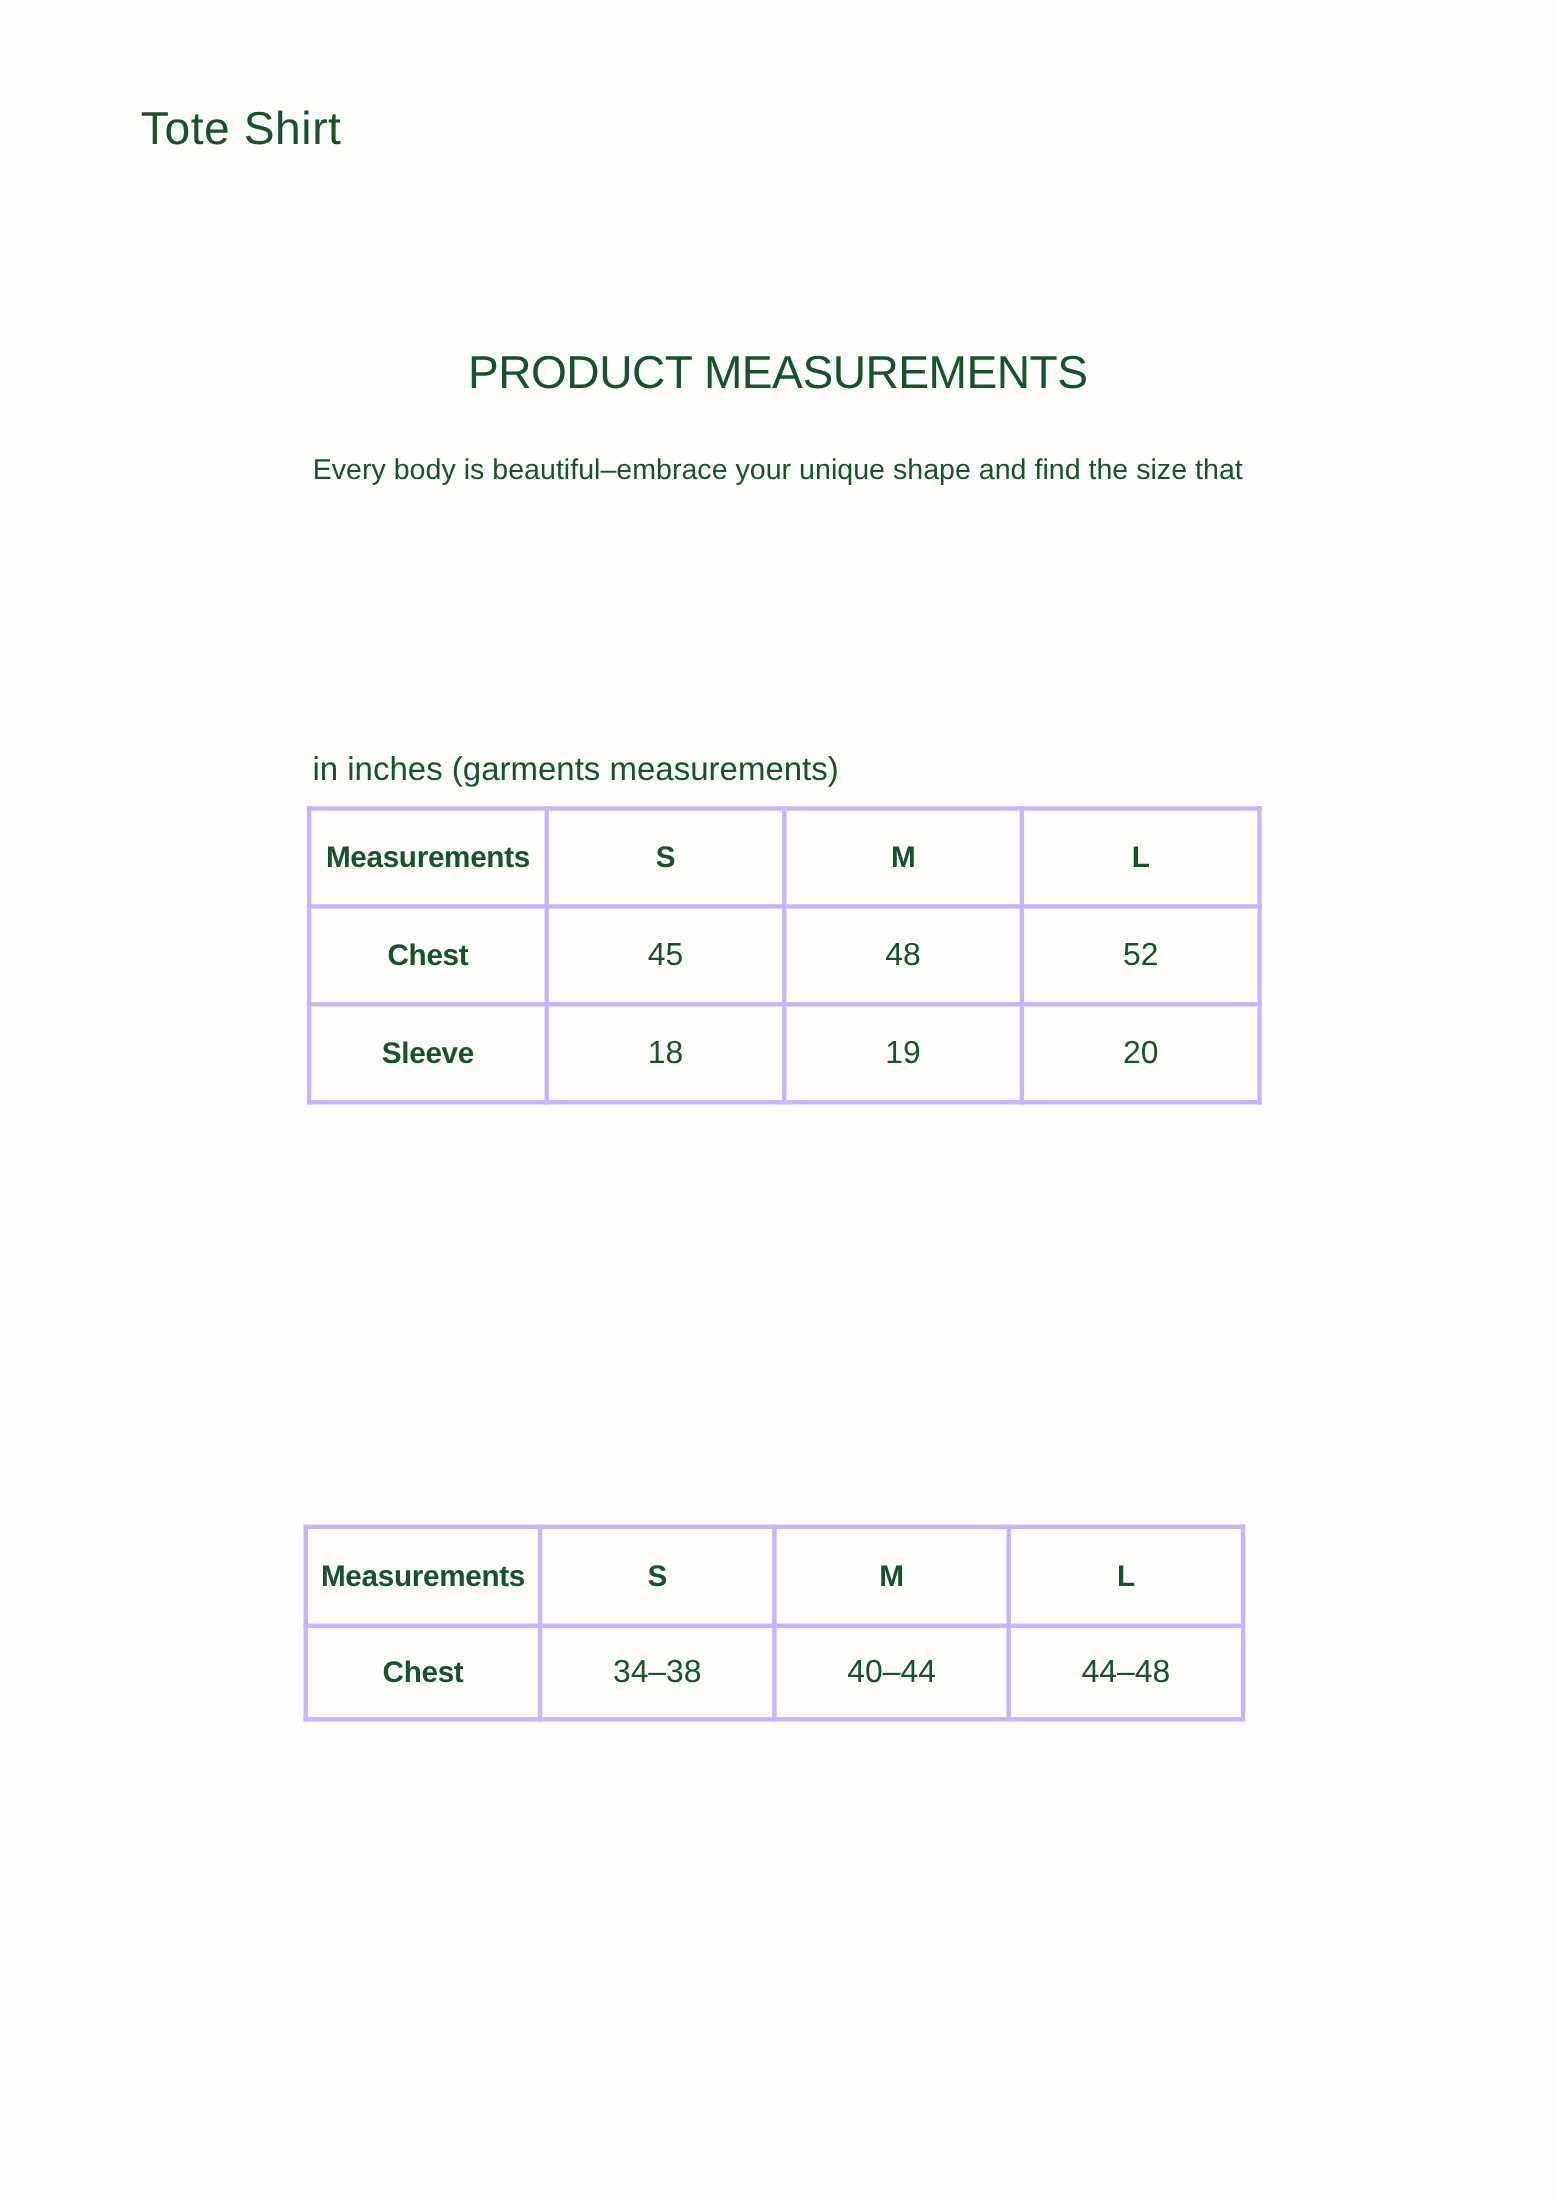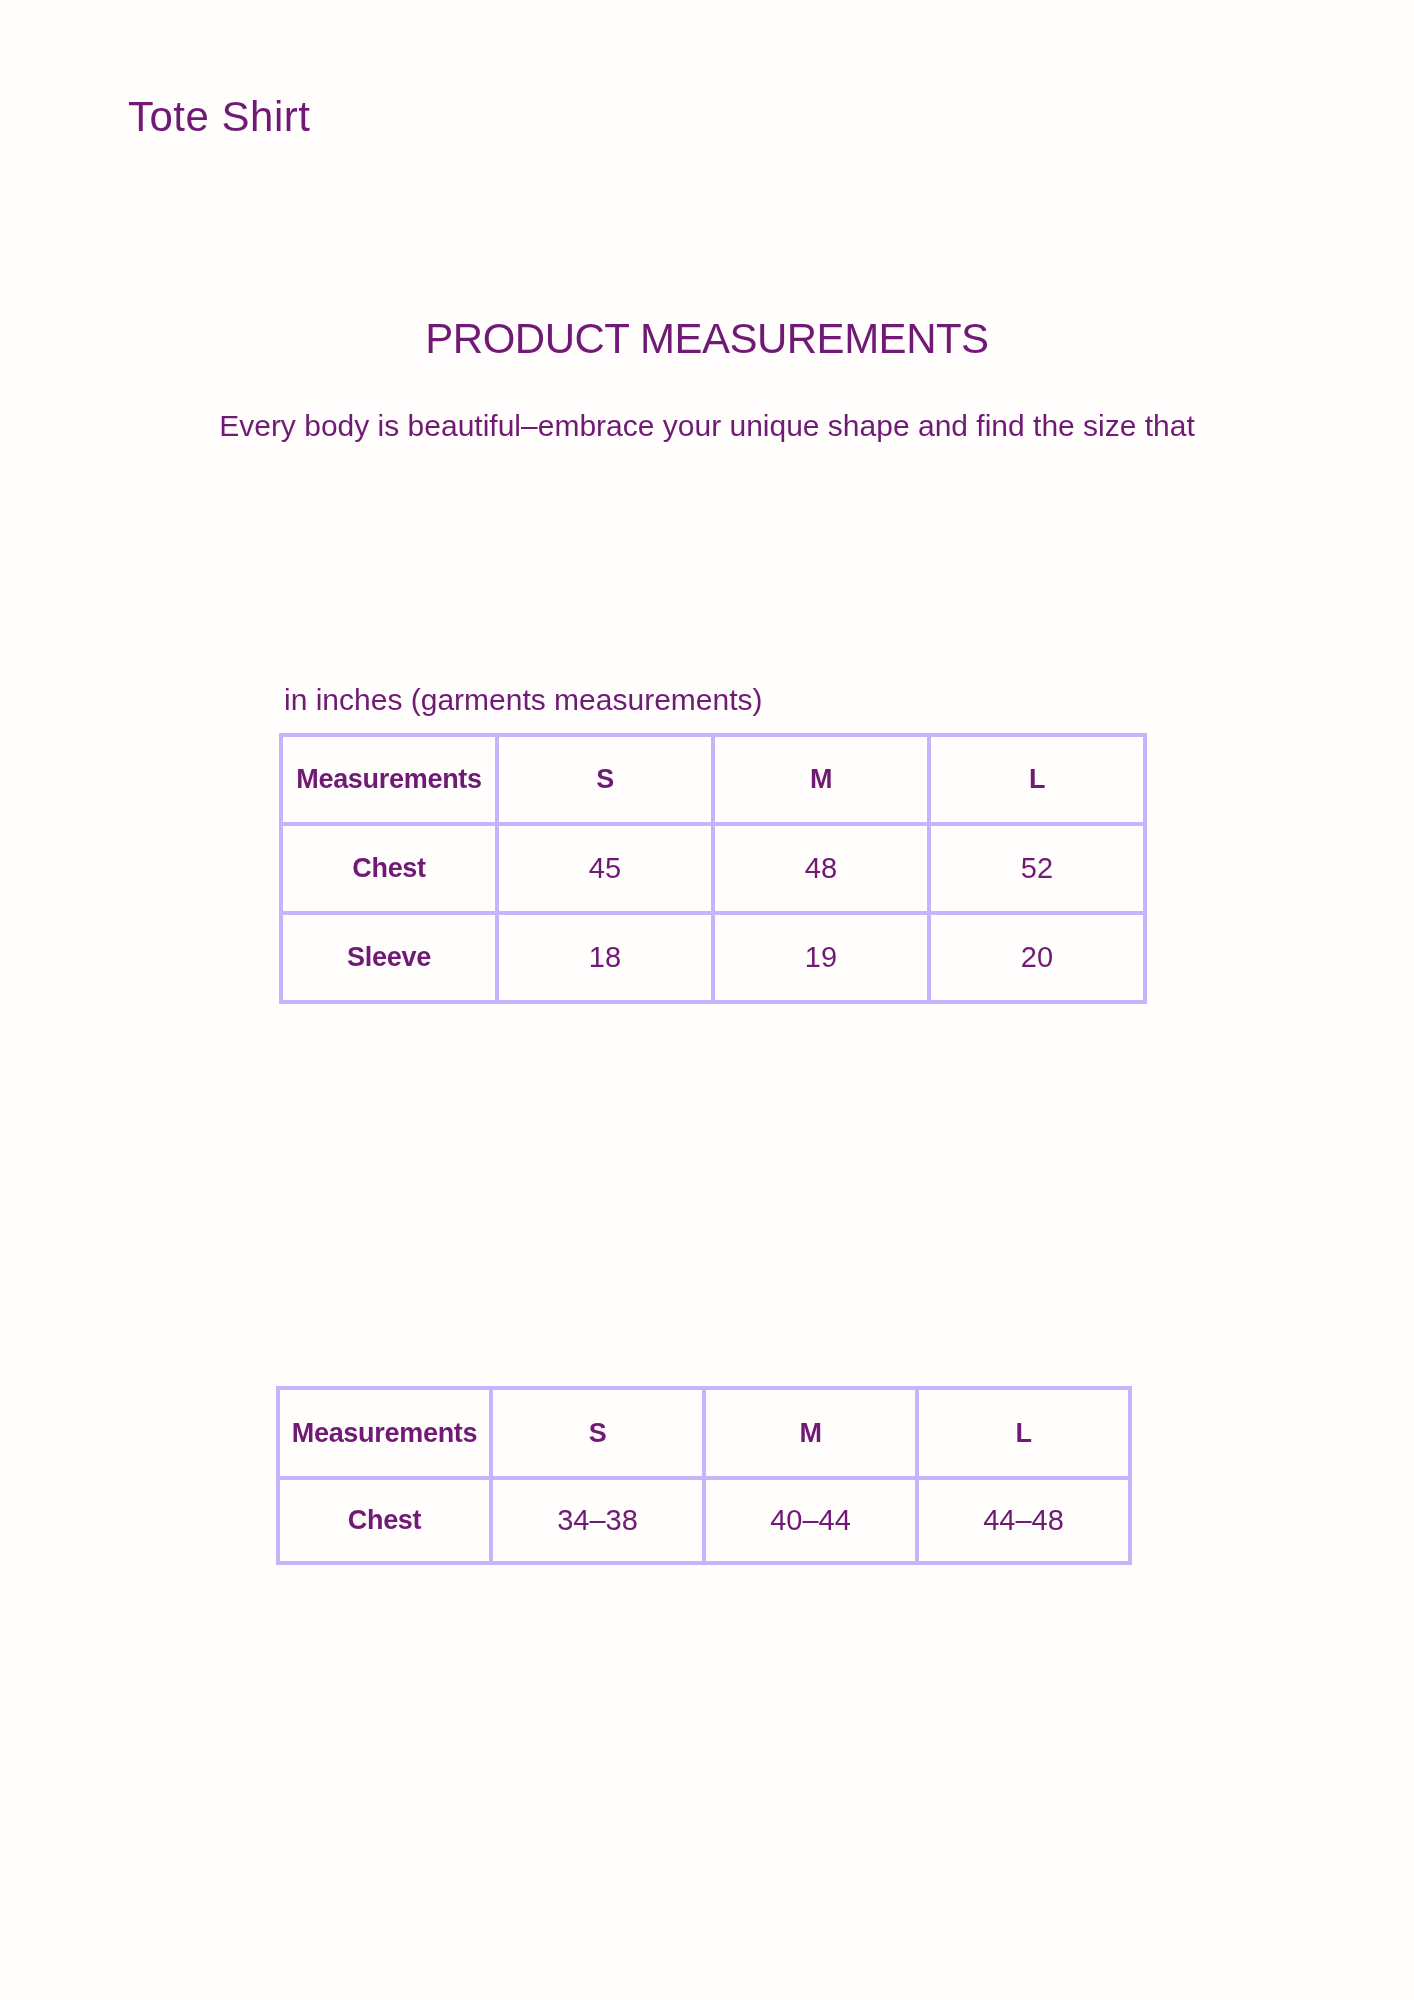--- a/index.html
+++ b/index.html
@@ -3,21 +3,21 @@
 <meta charset="utf-8">
 <style>
   * { margin: 0; padding: 0; box-sizing: border-box; }
   html, body { background: #e9e9e9; }
   .page {
     position: relative;
     width: 1414px;
     height: 2000px;
     margin: 0 auto;
     background: #fffefc;
-    color: #701a75;
+    color: #14532d;
     font-family: "Liberation Sans", sans-serif;
     overflow: hidden;
   }
   .product-title {
     position: absolute;
     left: 128px;
     top: 93px;
     font-size: 42px;
     font-weight: 400;
     letter-spacing: 0.5px;
@@ -33,21 +33,21 @@
     font-weight: 400;
     letter-spacing: -0.5px;
     white-space: nowrap;
   }
   .subtitle {
     position: absolute;
     left: 0;
     top: 402px;
     width: 100%;
     text-align: center;
-    font-size: 30px;
+    font-size: 26px;
     line-height: 48px;
     font-weight: 400;
   }
   .table-section { position: absolute; }
   .table-section.garments { left: 279px; top: 682px; }
   .table-section.body     { left: 276px; top: 1386px; }
   .table-caption {
     font-size: 30px;
     line-height: 36px;
     margin-left: 5px;

